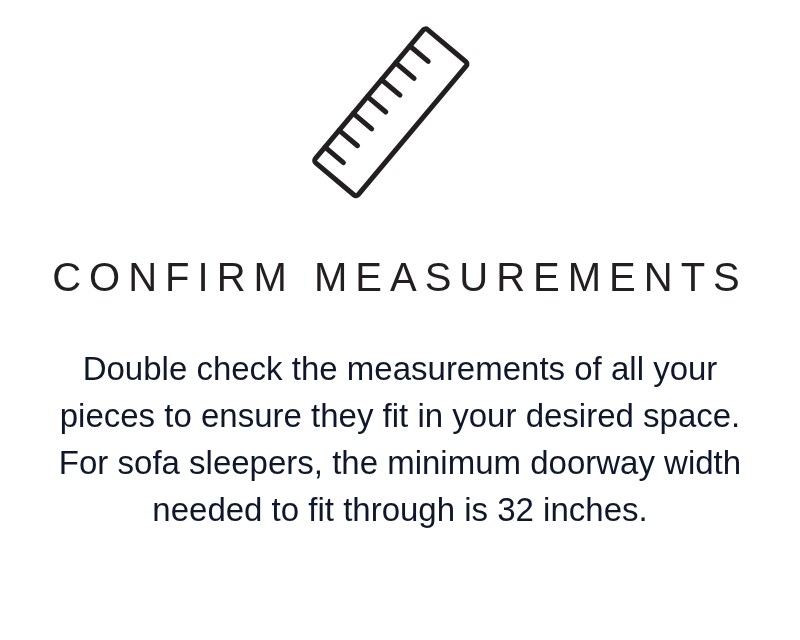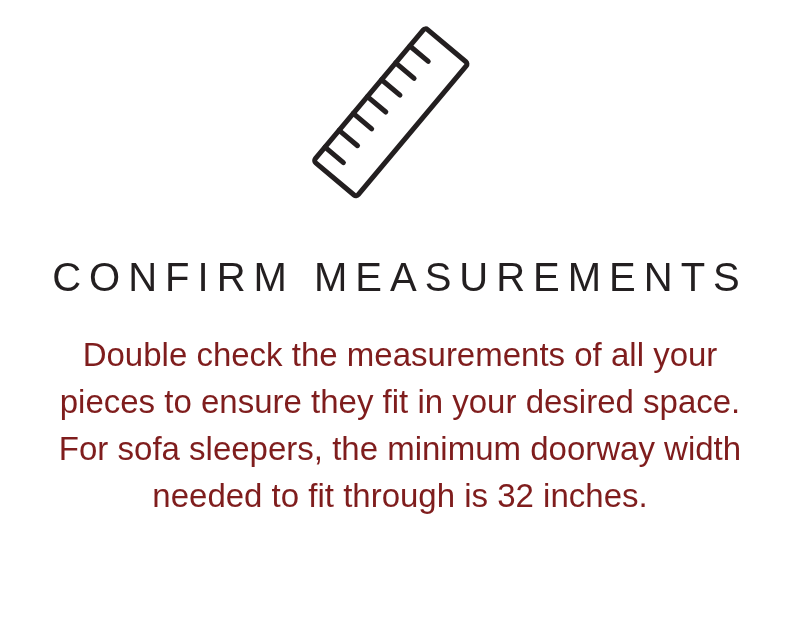--- a/index.html
+++ b/index.html
@@ -39,27 +39,27 @@
     margin-top: 36px;
     font-size: 40px;
     line-height: 1.05;
     font-weight: 400;
     letter-spacing: 0.20em;
     text-align: center;
     white-space: nowrap;
     color: #231f20;
   }
   .body-copy {
-    margin-top: 34px;
+    margin-top: 48px;
     width: 700px;
     font-size: 33px;
     line-height: 1.42;
     text-align: center;
     font-weight: 400;
-    color: #7f1d1d;
+    color: #0f172a;
   }
 </style>
 </head>
 <body>
 
 <div class="card">
 
   <div class="icon-wrap">
     <svg width="200" height="190" viewBox="0 0 200 190" fill="none" xmlns="http://www.w3.org/2000/svg" aria-hidden="true">
       <g transform="rotate(40 100 95)">

